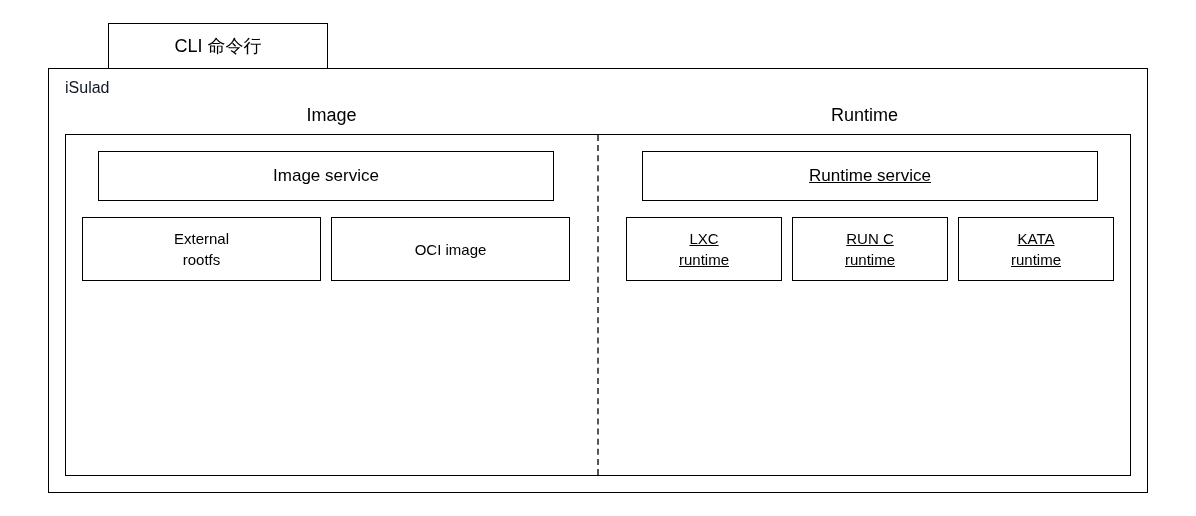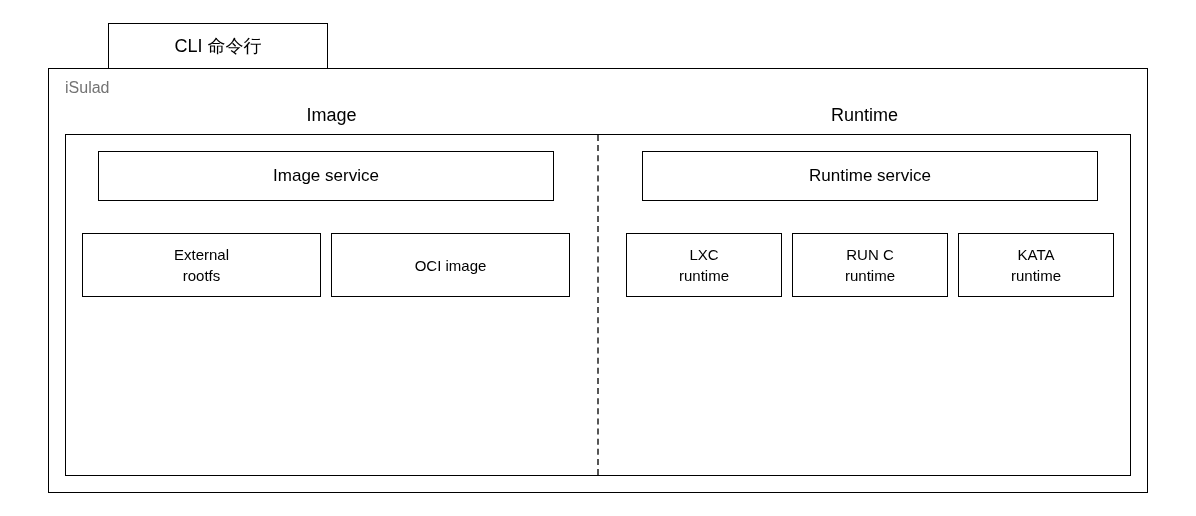--- a/index.html
+++ b/index.html
@@ -55,21 +55,21 @@
       margin-top: -1px;
       position: relative;
       display: flex;
       flex-direction: column;
       padding: 10px 16px 16px 16px;
     }
 
     .isulad-label {
       font-size: 16px;
       margin-bottom: 4px;
-      color: #737373;
+      color: #0f172a;
     }
 
     
     .section-headers {
       display: flex;
       width: 100%;
       position: relative;
     }
 
     .section-header {
@@ -98,31 +98,32 @@
       bottom: 0;
       border-left: 2px dashed #555;
       transform: translateX(-50%);
     }
 
     
     .left-half {
       flex: 1;
       display: flex;
       flex-direction: column;
-      gap: 32px;
+      gap: 16px;
       padding-right: 20px;
     }
 
     
     .right-half {
       flex: 1;
       display: flex;
       flex-direction: column;
-      gap: 32px;
+      gap: 16px;
       padding-left: 20px;
+      text-decoration: underline;
     }
 
     
     .image-service-box {
       border: 1.5px solid #000;
       text-align: center;
       padding: 14px 20px;
       font-size: 17px;
       background: #fff;
       margin: 0 16px;

